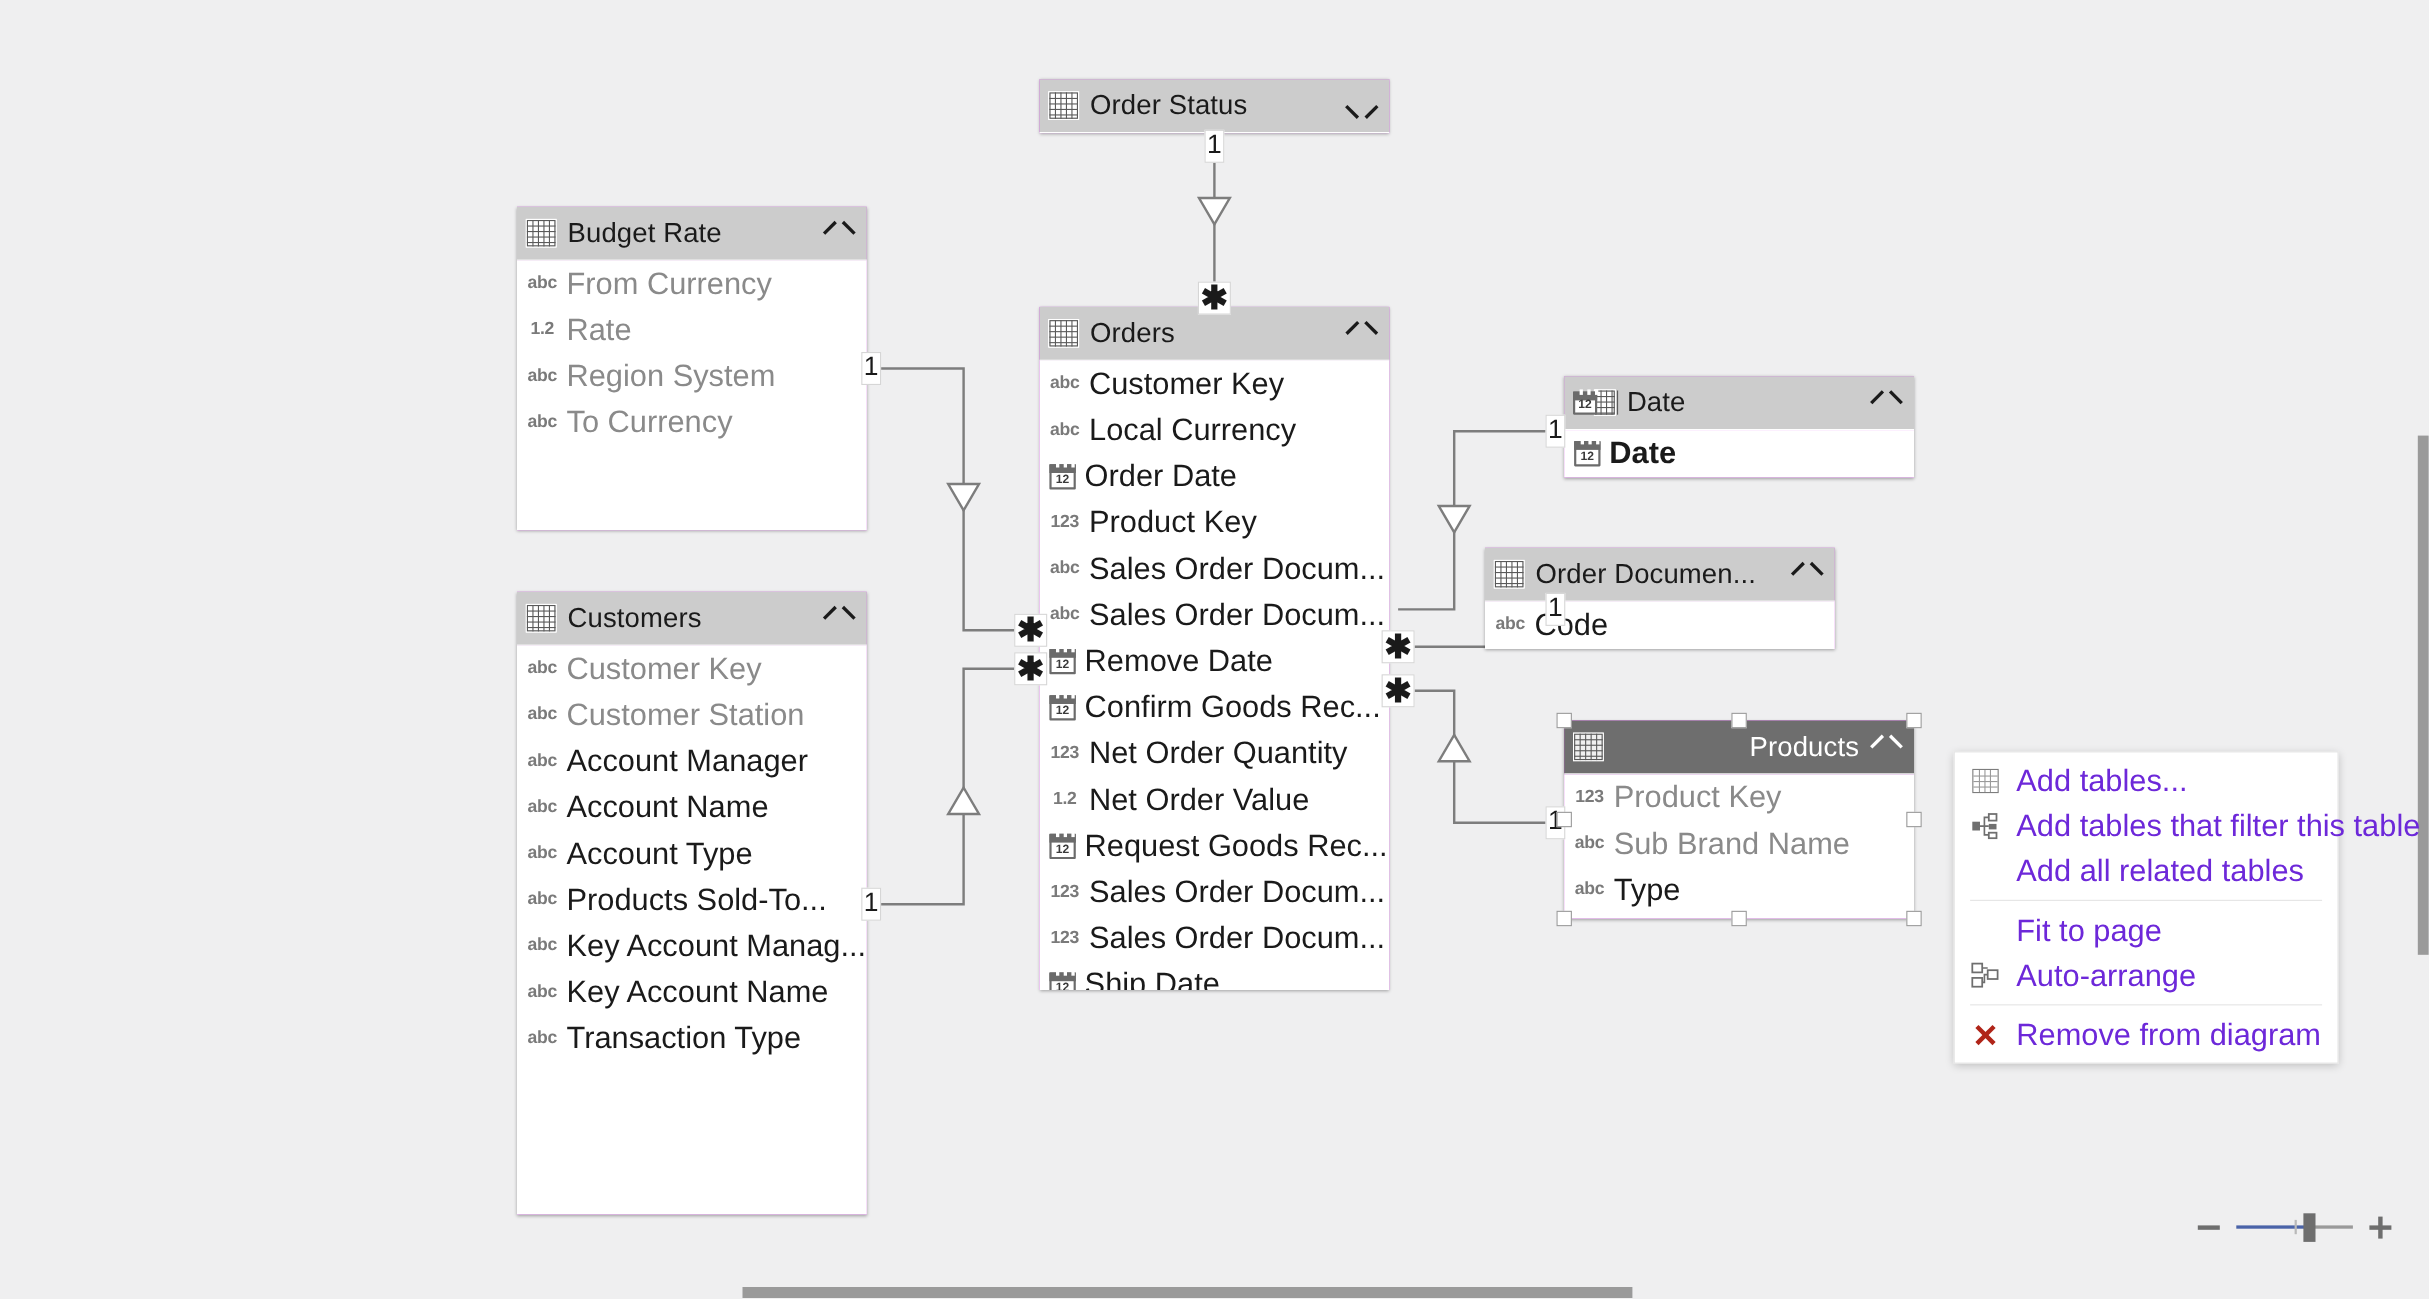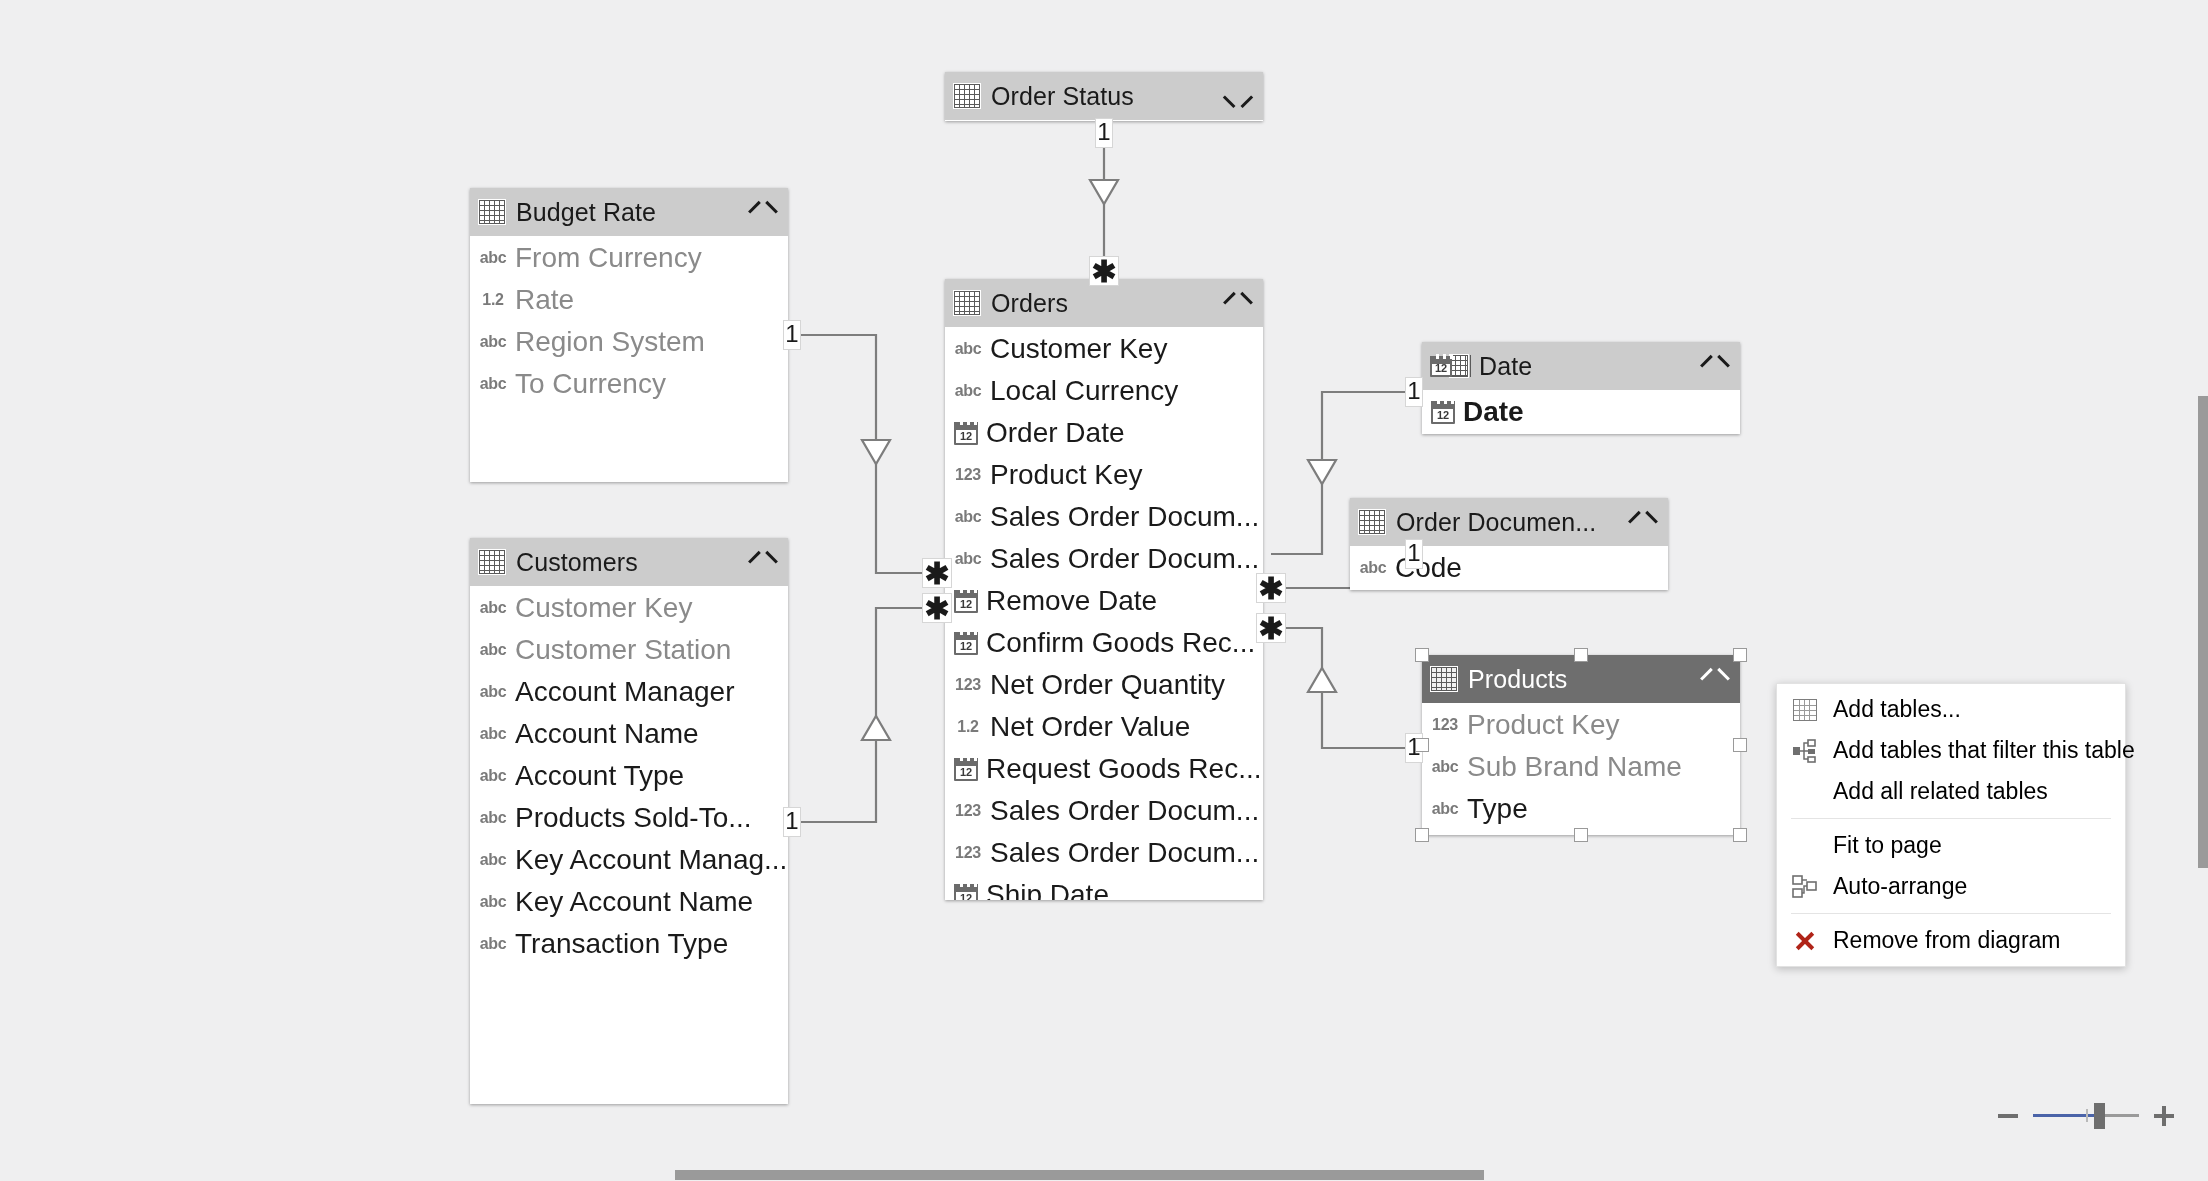--- a/index.html
+++ b/index.html
@@ -13,21 +13,21 @@
 
   
   .card { position: absolute; background: #d946ef;
           box-shadow: 0 1px 3px rgba(0,0,0,.35); }
   .card-head {
     display: flex; align-items: center;
     background: #cccccc; color: #1a1a1a;
     height: 49px; padding: 0 10px 0 8px; gap: 10px;
     border-bottom: 1px solid #ffffff;
   }
-  .card.selected > .card-head { background: #6e6e6e; color: #ffffff; }
+  .card.selected > .card-head { background: #6e6e6e; color: #ffffff; text-align: right; }
   .card-title { font-size: 25px; flex: 1 1 auto; white-space: nowrap;
                 overflow: hidden; letter-spacing: .1px; }
   .card-body { background: #fff; overflow: hidden; }
   .card-collapsed { height: 49px; }
 
   
   .field { display: flex; align-items: center; height: 42px;
            padding-left: 9px; gap: 8px; white-space: nowrap; }
   .field .fname { font-size: 28px; color: #1a1a1a; }
   .field.hidden-f .fname { color: #8a8a8a; }
@@ -82,21 +82,21 @@
   
   .handle { position: absolute; width: 14px; height: 14px;
             background: #fff; border: 1px solid #9a9a9a; z-index: 8; }
 
   
   .ctxmenu { position: absolute; background: #ffffff; border: 1px solid #e2e2e2;
              box-shadow: 0 2px 8px rgba(0,0,0,.22); padding: 5px 0;
              z-index: 20; }
   .mi { display: flex; align-items: center; height: 41px;
         padding: 0 22px 0 14px; gap: 14px; white-space: nowrap; }
-  .mi .milabel { font-size: 23px; color: #000000; }
+  .mi .milabel { font-size: 28px; color: #6d28d9; }
   .mi .mico { width: 28px; height: 28px; flex: 0 0 auto; position: relative; }
   .sep { height: 1px; background: #e4e4e4; margin: 6px 14px; }
 
   
   .mgrid { border: 1.5px solid #7d7d7d; width: 24px; height: 22px;
            position: absolute; top: 3px; left: 2px; background: #fff; }
   .mgrid i { position: absolute; background: #9a9a9a; }
 
   
   .xico { position: absolute; inset: 2px; }

